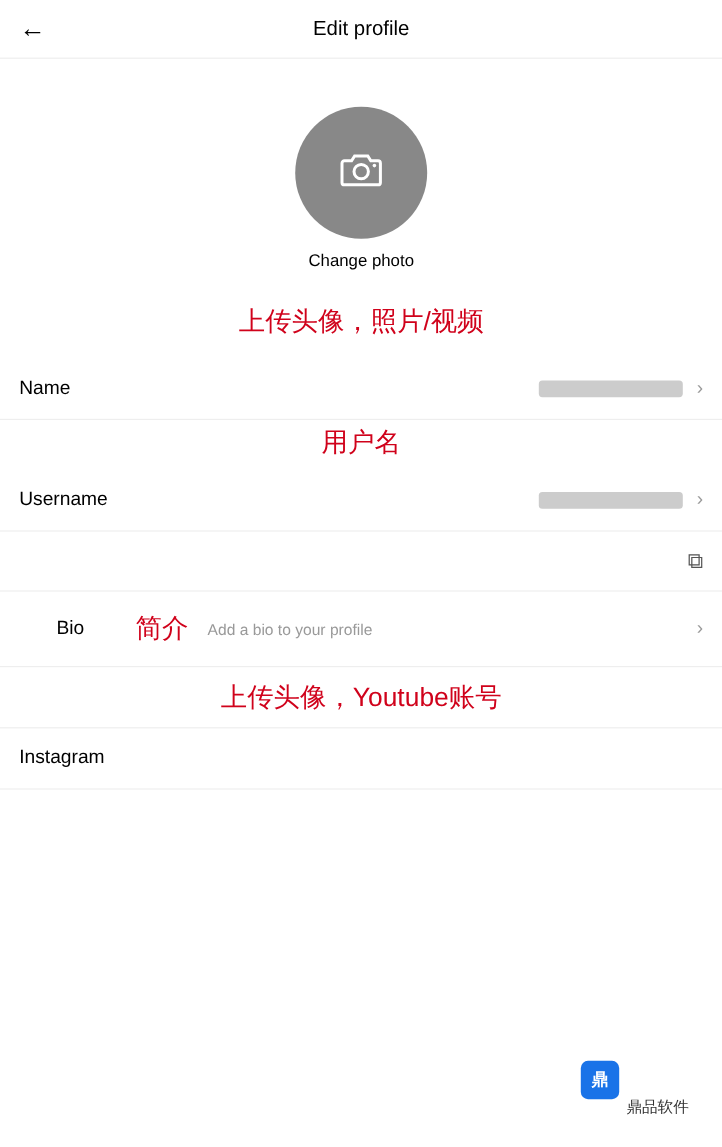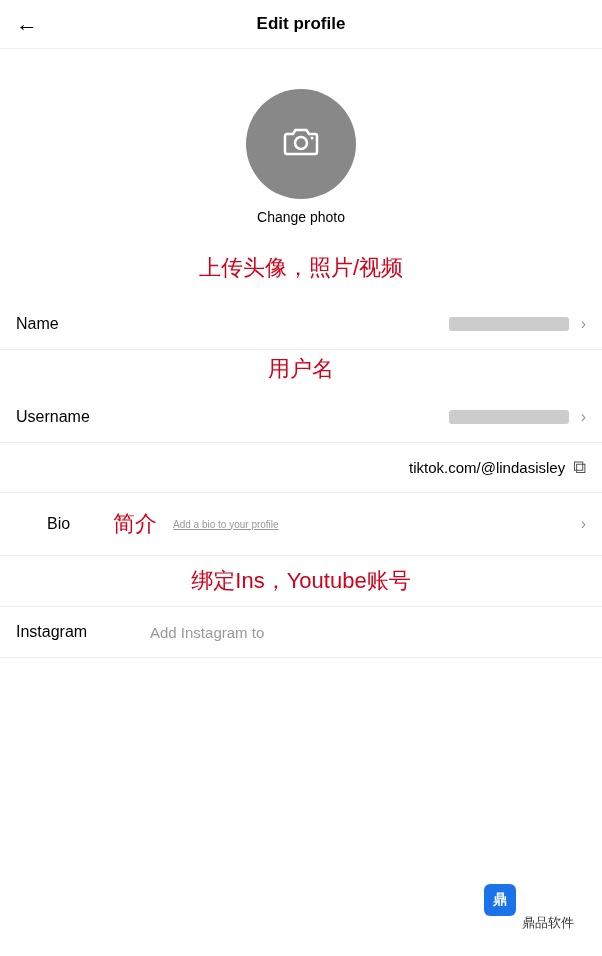--- a/index.html
+++ b/index.html
@@ -25,21 +25,21 @@
     .header-back {
       position: absolute;
       left: 16px;
       font-size: 22px;
       cursor: pointer;
       color: #000;
     }
 
     .header-title {
       font-size: 17px;
-      font-weight: 700;
+      font-weight: 400;
       color: #000;
     }
 
     .photo-section {
       display: flex;
       justify-content: center;
       gap: 60px;
       padding: 40px 20px 20px;
     }
 
@@ -173,23 +173,22 @@
 
     .bio-annotation {
       font-size: 22px;
       color: #d0021b;
       font-weight: 500;
       margin: 0 16px;
     }
 
     .bio-placeholder {
       flex: 1;
-      font-size: 10px;
+      font-size: 13px;
       color: #999;
-      text-decoration: underline;
     }
 
     .binding-annotation {
       color: #d0021b;
       font-size: 22px;
       font-weight: 500;
       text-align: center;
       padding: 10px 20px;
       border-bottom: 1px solid #eee;
     }
@@ -287,34 +286,32 @@
 
 <div class="field-row username-section">
   <span class="field-label">Username</span>
   <div class="field-value-area">
     <div class="field-value-placeholder"></div>
     <span class="chevron">›</span>
   </div>
 </div>
 
 <div class="tiktok-link-row">
-  <span class="tiktok-link-text">tiktok.com/@lindasisley</span>
   <span class="copy-icon">⧉</span>
 </div>
 
 <div class="bio-row">
   <span class="bio-label">Bio</span>
   <span class="bio-annotation">简介</span>
   <span class="bio-placeholder">Add a bio to your profile</span>
   <span class="chevron">›</span>
 </div>
 
-<div class="binding-annotation">绑定Ins，Youtube账号</div>
+<div class="binding-annotation">上传头像，Youtube账号</div>
 
 <div class="instagram-row">
   <span class="instagram-label">Instagram</span>
-  <span class="instagram-placeholder">Add Instagram to</span>
 </div>
 
 <div class="watermark">
   <div class="watermark-icon">鼎</div>
   <span class="watermark-text">鼎品软件</span>
 </div>
 
 </body></html>

